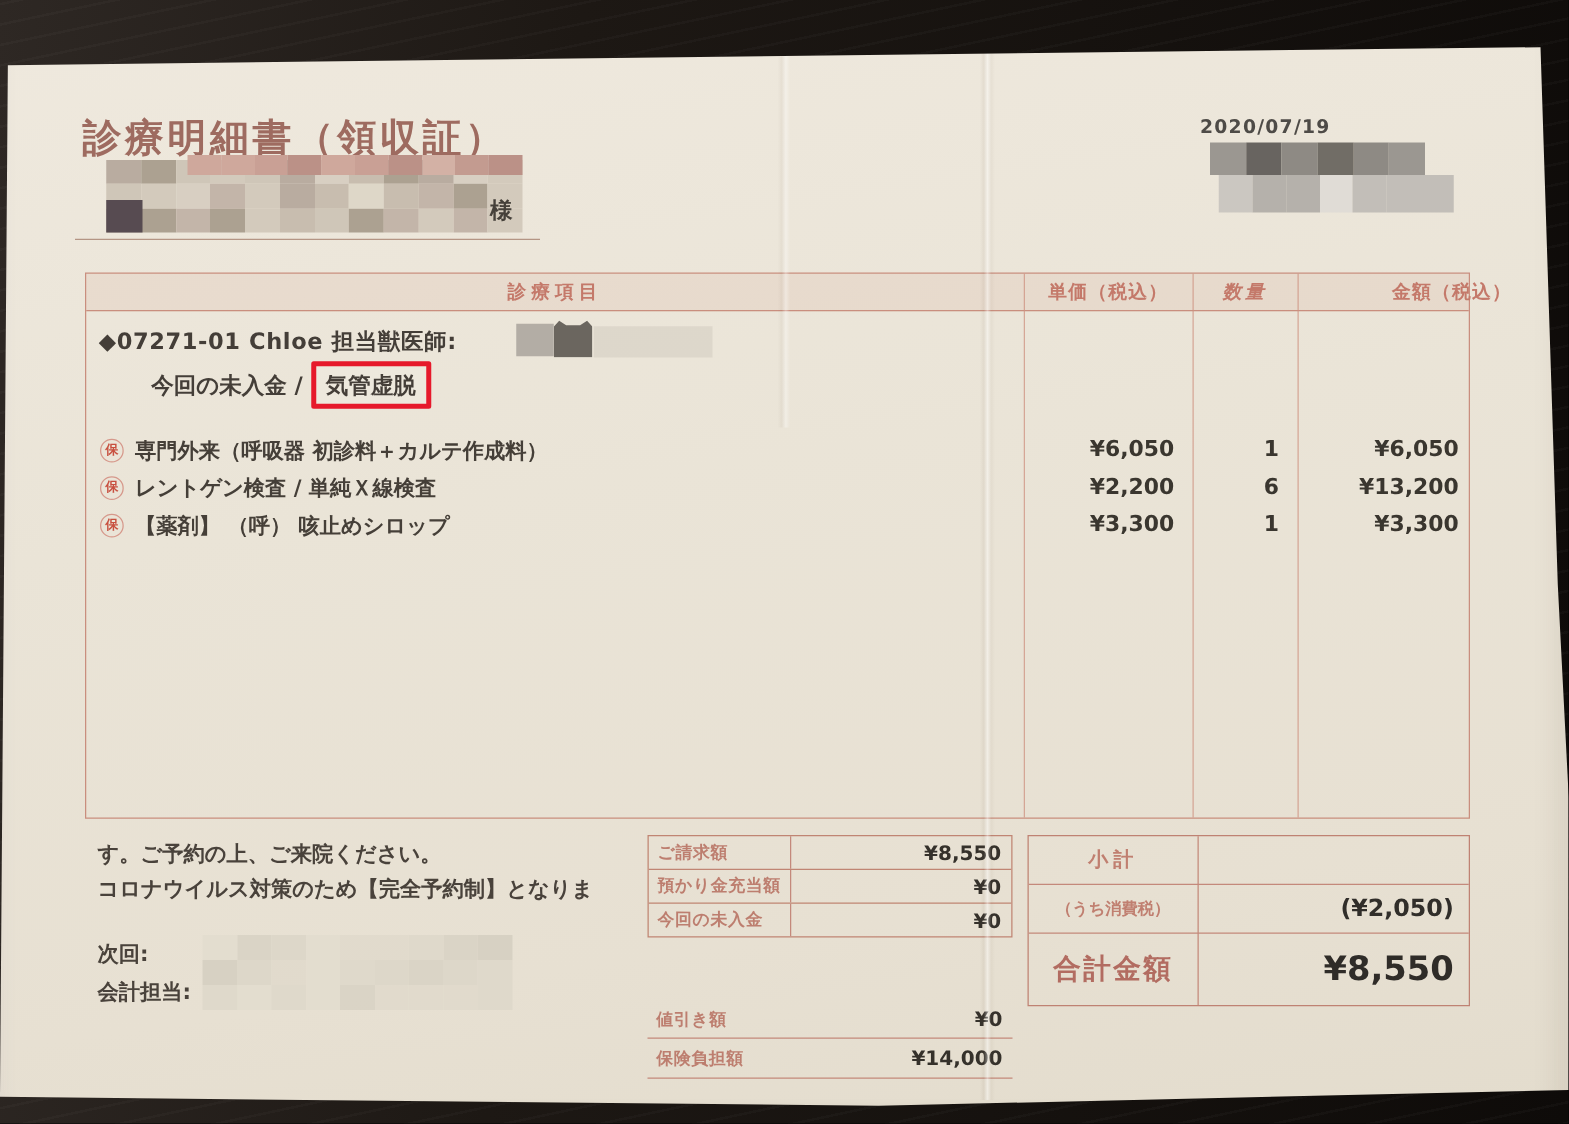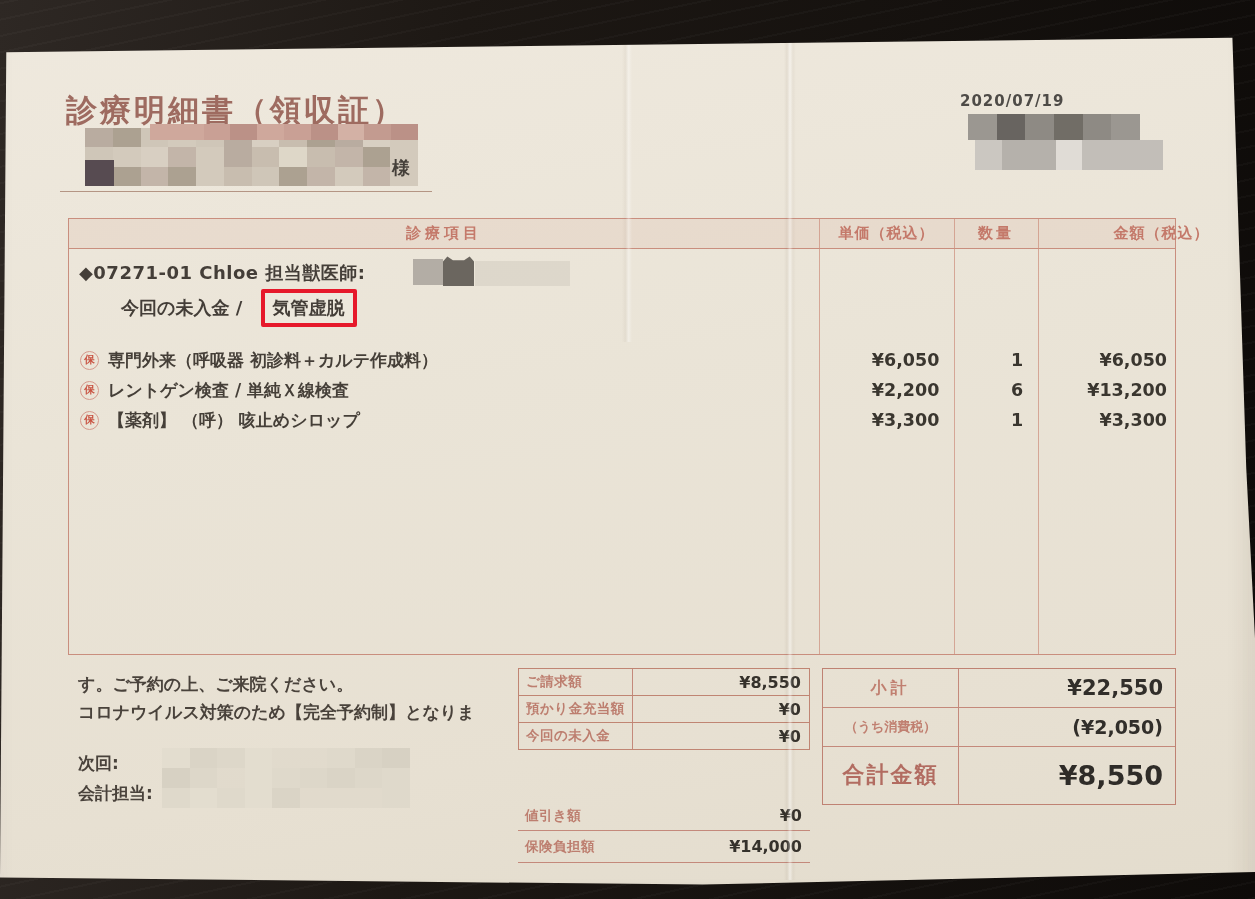--- a/index.html
+++ b/index.html
@@ -34,30 +34,30 @@
   .block{position:absolute;}
 
   
   .main-table{position:absolute;left:68px;top:218px;width:1108px;height:437px;
          border:1px solid #c98e7e;box-sizing:border-box;}
   .mt-header{position:absolute;left:0;top:0;width:100%;height:30px;
          background:rgba(214,160,140,0.16);border-bottom:1px solid #c98e7e;box-sizing:border-box;}
   .mt-header span{position:absolute;top:5px;font-size:15px;color:#c4796a;font-weight:600;text-align:center;}
   .h-item{left:0;width:750px;letter-spacing:4px;}
   .h-unit{left:750px;width:135px;letter-spacing:1px;}
-  .h-qty{left:885px;width:84px;letter-spacing:3px;}
+  .h-qty{left:885px;width:84px;letter-spacing:3px;font-style:italic;}
   .h-amt{left:1024px;width:137px;letter-spacing:1px;}
   .col-line{position:absolute;top:0;bottom:0;width:1px;background:rgba(205,146,128,0.75);}
   .cl1{left:750px;}.cl2{left:885px;}.cl3{left:969px;}
 
   .patient-line{position:absolute;left:10px;top:42px;font-size:18px;font-weight:bold;
          color:#443e38;letter-spacing:0.5px;}
   .diagnosis-line{position:absolute;left:52px;top:77px;font-size:18px;font-weight:bold;color:#443e38;}
   .highlight-box{display:inline-block;border:4px solid #e6192b;border-radius:2px;
-         padding:3px 8px;margin:-9px 12px;background:rgba(255,255,255,0.12);}
+         padding:3px 8px;margin:-9px 0;background:rgba(255,255,255,0.12);}
 
   .item-row{position:absolute;left:0;width:100%;height:30px;display:flex;align-items:center;box-sizing:border-box;}
   .ir1{top:126px;}.ir2{top:156px;}.ir3{top:186px;}
   .cell{box-sizing:border-box;}
   .c-name{width:750px;display:flex;align-items:center;gap:9px;padding-left:11px;
          font-size:17px;font-weight:600;color:#453f38;}
   .badge{flex:0 0 17px;width:17px;height:17px;border:1px solid #d6988b;border-radius:50%;
          color:#c8503f;font-size:10.5px;font-weight:bold;display:flex;align-items:center;justify-content:center;}
   .num{font-size:17.5px;font-weight:600;color:#3a362f;text-align:right;}
   .c-unit{width:135px;padding-right:13px;}
@@ -294,21 +294,20 @@
       <div class="d-row boxed">
         <div class="d-label">保険負担額</div>
         <div class="d-value">¥14,000</div>
       </div>
     </div>
 
     <div class="totals-table">
       <div class="tt-vline"></div>
       <div class="tt-row tt-r1">
         <div class="tt-label">小計</div>
-        <div class="tt-value">¥22,550</div>
       </div>
       <div class="tt-row tt-r2">
         <div class="tt-label">（うち消費税）</div>
         <div class="tt-value">(¥2,050)</div>
       </div>
       <div class="tt-row tt-r3">
         <div class="tt-label">合計金額</div>
         <div class="tt-value">¥8,550</div>
       </div>
     </div>

